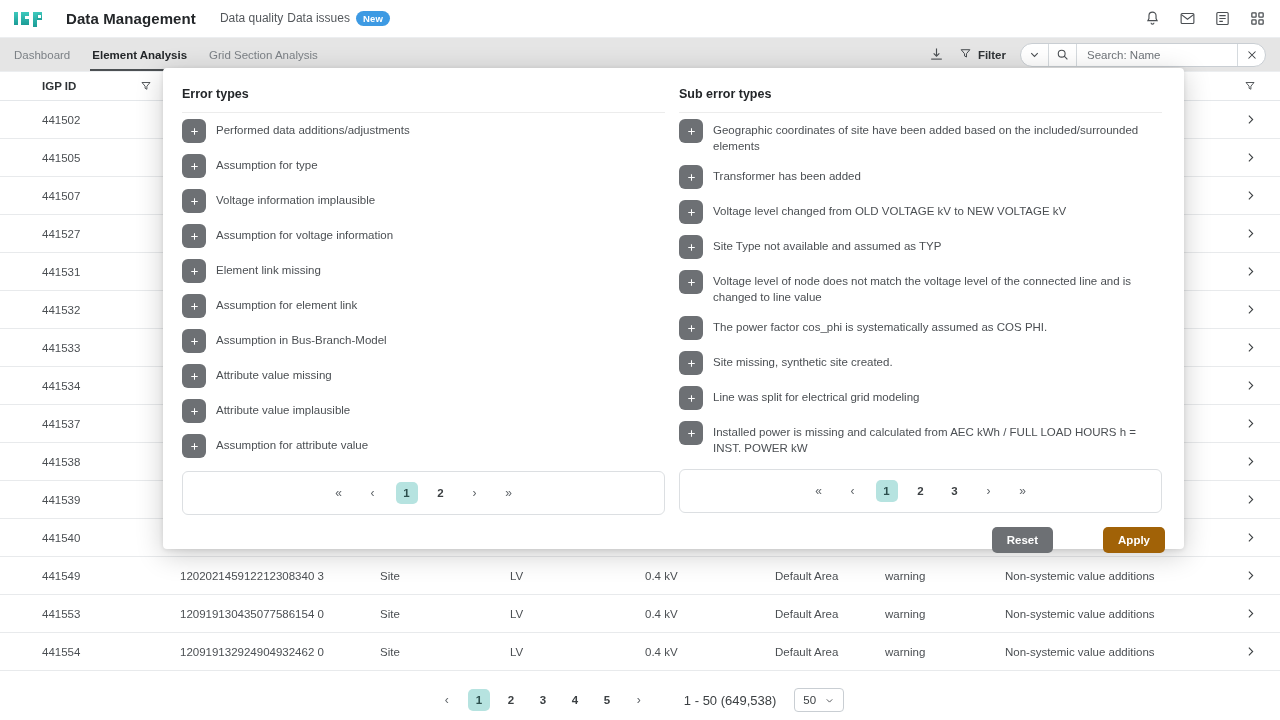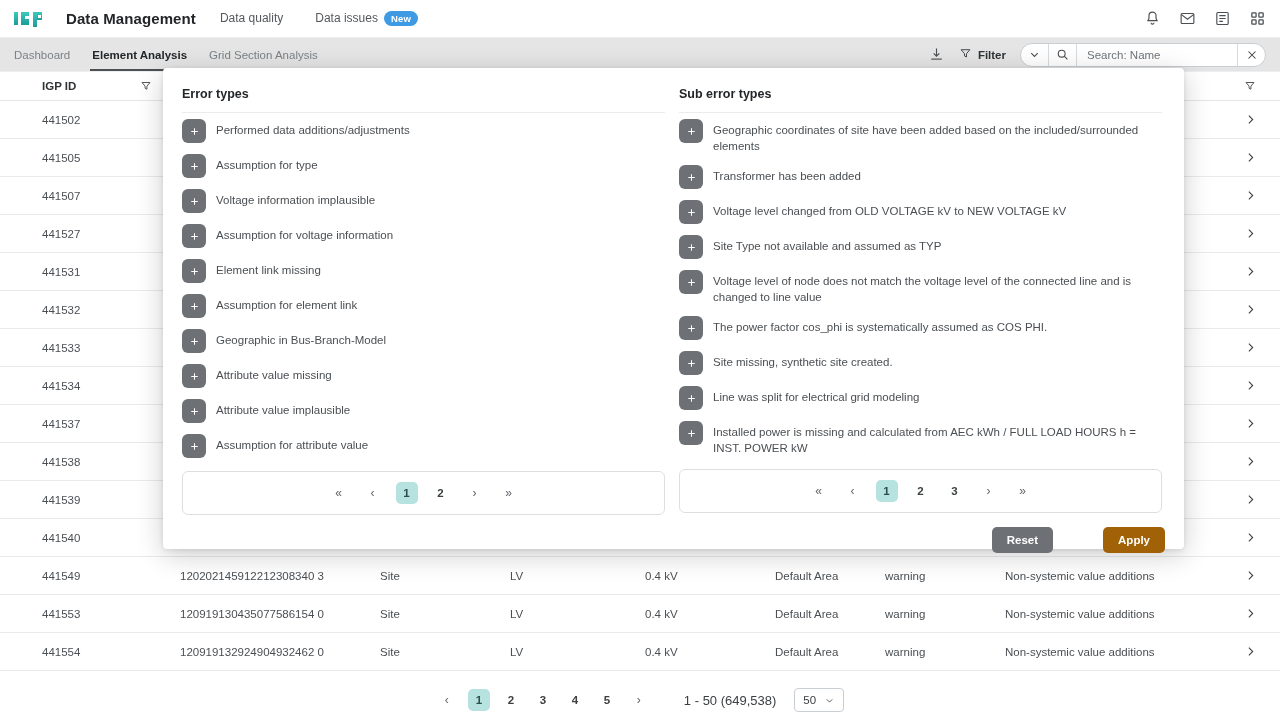--- a/index.html
+++ b/index.html
@@ -13,21 +13,21 @@
   .app { position: relative; width: 1280px; height: 720px; }
 
   
   .topbar {
     height: 38px; display: flex; align-items: center;
     padding: 0 14px; border-bottom: 1px solid #eceef0; background: #fff;
   }
   .logo { display:flex; align-items:center; margin-right: 18px; }
   .logo svg { display:block; }
   .app-title { font-size: 15px; font-weight: 700; color: #232629; letter-spacing: .1px; }
-  .topnav { display:flex; align-items:center; gap: 32px; margin-left: 24px; }
+  .topnav { display:flex; align-items:center; gap: 4px; margin-left: 24px; }
   .topnav-item { font-size: 12px; color: #54585c; white-space: nowrap; }
   .badge-new {
     display:inline-block; margin-left: 6px; background: #3d9ae3; color:#fff;
     font-size: 9.5px; font-weight: 700; border-radius: 9px; padding: 2px 7px 2.5px;
     vertical-align: middle; letter-spacing:.2px;
   }
   .topbar-right { margin-left:auto; display:flex; align-items:center; gap: 18px; }
   .ico { width:17px; height:17px; color:#4a4e52; display:block; }
 
   
@@ -575,21 +575,21 @@
                 </svg>
               </div>
               <div class="opt-label">Assumption for element link</div>
             </div>
             <div class="opt">
               <div class="plus">
                 <svg width="13" height="13" viewBox="0 0 24 24" fill="none" stroke="#ffffff" stroke-width="1.9">
                   <path d="M12 6v12M6 12h12"></path>
                 </svg>
               </div>
-              <div class="opt-label">Geographic in Bus-Branch-Model</div>
+              <div class="opt-label">Assumption in Bus-Branch-Model</div>
             </div>
             <div class="opt">
               <div class="plus">
                 <svg width="13" height="13" viewBox="0 0 24 24" fill="none" stroke="#ffffff" stroke-width="1.9">
                   <path d="M12 6v12M6 12h12"></path>
                 </svg>
               </div>
               <div class="opt-label">Attribute value missing</div>
             </div>
             <div class="opt">

